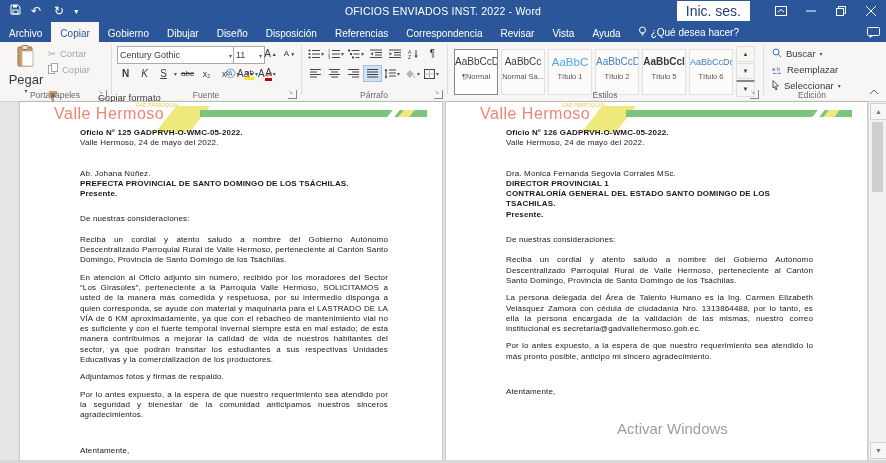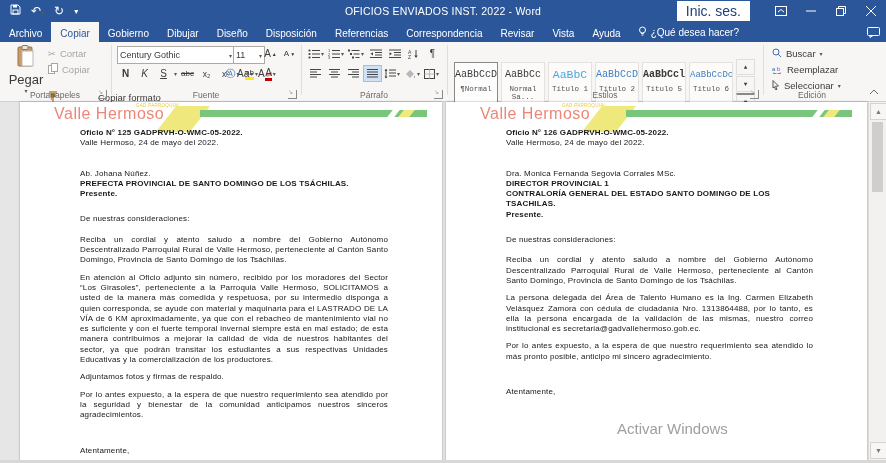--- a/index.html
+++ b/index.html
@@ -325,21 +325,21 @@
             </svg>
             <span class="caret">▾</span>
           </span>
       </div>
       <div class="glabel">Párrafo</div>
       <div class="launcher">↘</div>
     </div>
     <div class="gsep" style="left:447px;"></div>
 
     <div class="group" style="left:448px;width:314px;">
-      <div class="frow" style="left:6px;top:17px;gap:3px;font-family:Liberation Mono, monospace;">
+      <div class="frow" style="left:6px;top:4px;gap:3px;">
         <div class="stylecard sel">
           <div class="prev">AaBbCcD</div>
             <div class="nm">¶Normal</div>
         </div>
         <div class="stylecard">
           <div class="prev">AaBbCc</div>
             <div class="nm">Normal Sa...</div>
         </div>
         <div class="stylecard">
           <div class="prev" style="color:#4ba6e0;font-size:11.5px;">AaBbC</div>

